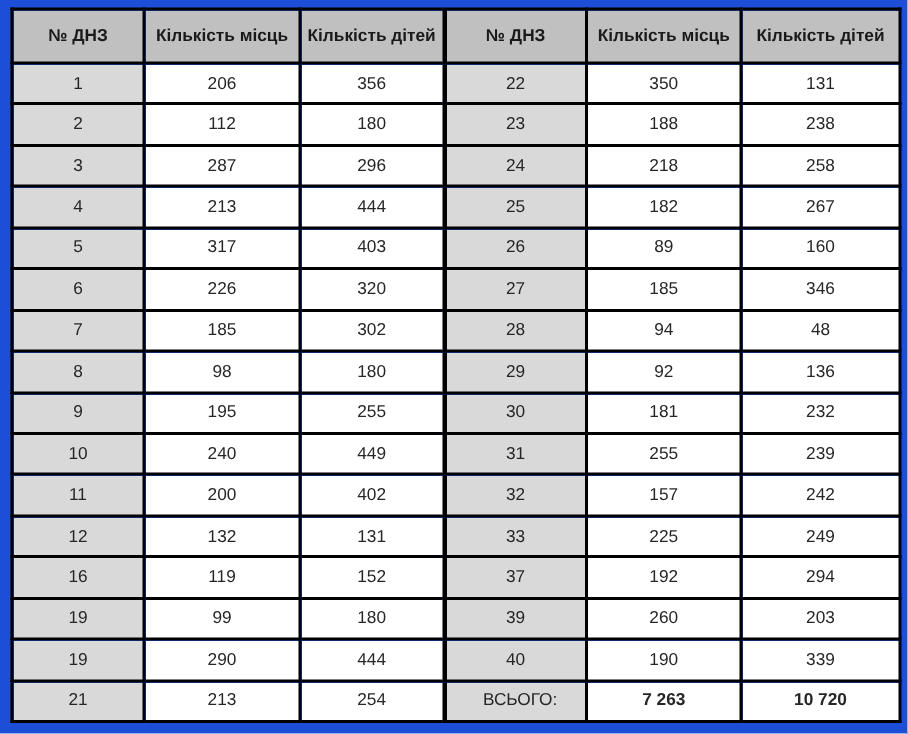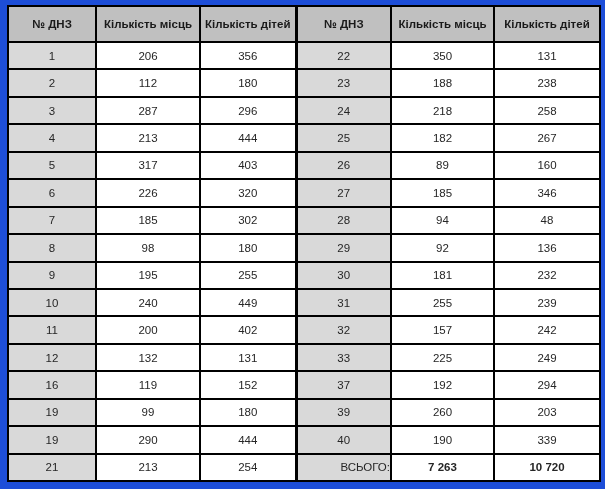--- a/index.html
+++ b/index.html
@@ -45,21 +45,21 @@
     background: #ffffff;
     height: 17px;
   }
   .dnz-table td.numcol {
     background: #d9d9d9;
   }
   .dnz-table .sep {
     border-left-width: 3px;
   }
   .dnz-table td.total-label {
-    text-align: right;
+    text-align: center;
     padding-left: 6px;
     background: #d9d9d9;
   }
   .dnz-table td.total-val {
     font-weight: bold;
     margin-left: 30px;
   }
 </style>
 </head>
 <body>

